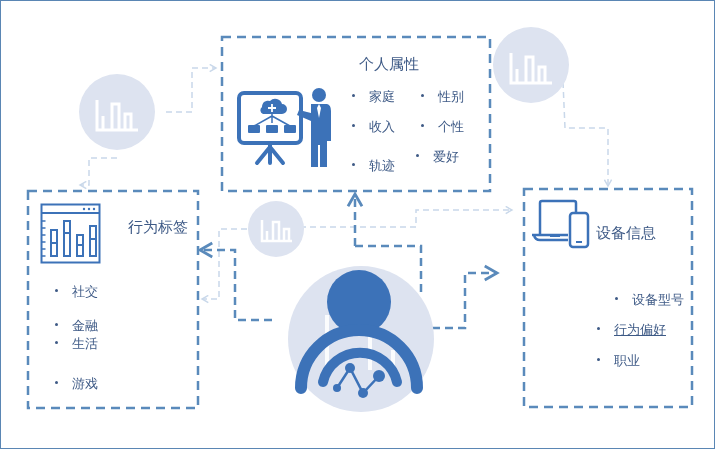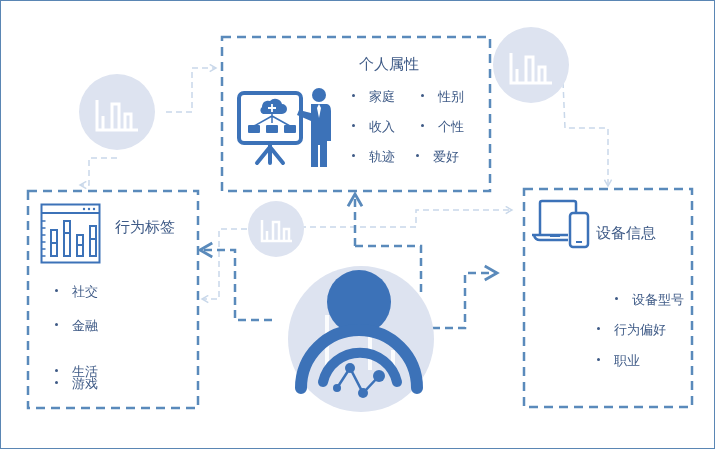--- a/index.html
+++ b/index.html
@@ -108,21 +108,21 @@
     <rect x="49" y="40" width="12" height="8" rx="1" fill="#3c72b8"></rect>
     <circle cx="84" cy="10" r="7" fill="#3c72b8"></circle>
     <path d="M76,19 L92,19 Q96,20 96,26 L96,56 L92,56 L92,82 L85,82 L85,60 L83,60 L83,82 L76,82 L76,36 L62,30 L64,25 L76,28z" fill="#3c72b8"></path>
     <path d="M84,19 L82,23 L84,33 L86,23z" fill="#fff"></path>
   </svg>
   <div class="box-title" style="left:137px;top:18px;">个人属性</div>
   <div class="item" style="left:130px;top:51px;"><span class="dot"></span><span>家庭</span></div>
   <div class="item" style="left:199px;top:51px;"><span class="dot"></span><span>性别</span></div>
   <div class="item" style="left:130px;top:81px;"><span class="dot"></span><span>收入</span></div>
   <div class="item" style="left:199px;top:81px;"><span class="dot"></span><span>个性</span></div>
-  <div class="item" style="left:130px;top:111px;"><span class="dot"></span><span>轨迹</span></div>
+  <div class="item" style="left:130px;top:120px;"><span class="dot"></span><span>轨迹</span></div>
   <div class="item" style="left:194px;top:111px;"><span class="dot"></span><span>爱好</span></div>
 </div>
 
 <div class="node" style="left:28px;top:191px;width:170px;height:217px;">
   <svg style="position:absolute;left:12px;top:12px;" width="62" height="62" viewBox="0 0 62 62">
     <rect x="1.5" y="1.5" width="58" height="58" fill="none" stroke="#3c72b8" stroke-width="2"></rect>
     <path d="M1.5,10 L59.5,10" stroke="#3c72b8" stroke-width="2"></path>
     <circle cx="44" cy="6" r="1.2" fill="#3c72b8"></circle>
       <circle cx="49" cy="6" r="1.2" fill="#3c72b8"></circle>
       <circle cx="54" cy="6" r="1.2" fill="#3c72b8"></circle>
@@ -133,33 +133,33 @@
       <rect x="11" y="27" width="6" height="26"></rect>
         <path d="M11,40 h6"></path>
       <rect x="24" y="18" width="6" height="35"></rect>
         <path d="M24,30 h6"></path>
       <rect x="37" y="32" width="6" height="21"></rect>
         <path d="M37,42 h6"></path>
       <rect x="50" y="23" width="6" height="30"></rect>
         <path d="M50,36 h6"></path>
     </g>
   </svg>
-  <div class="box-title" style="left:87px;top:27px;">行为标签</div>
+  <div class="box-title" style="left:100px;top:27px;">行为标签</div>
   <div class="item" style="left:27px;top:92px;"><span class="dot"></span><span>社交</span></div>
   <div class="item" style="left:27px;top:126px;"><span class="dot"></span><span>金融</span></div>
-  <div class="item" style="left:27px;top:172px;"><span class="dot"></span><span>生活</span></div>
+  <div class="item" style="left:27px;top:144px;"><span class="dot"></span><span>生活</span></div>
   <div class="item" style="left:27px;top:184px;"><span class="dot"></span><span>游戏</span></div>
 </div>
 
 <div class="node" style="left:524px;top:189px;width:168px;height:218px;">
   <svg style="position:absolute;left:6px;top:10px;" width="66" height="60" viewBox="0 0 66 60">
     <path d="M10,30 L10,4 Q10,2 12,2 L44,2 Q46,2 46,4 L46,14" fill="none" stroke="#3c72b8" stroke-width="2.5"></path>
     <path d="M10,30 L10,36" fill="none" stroke="#3c72b8" stroke-width="2.5"></path>
     <path d="M2,36 L38,36 M4,36 Q5,41 10,41 L38,41" fill="none" stroke="#3c72b8" stroke-width="2.5"></path>
     <path d="M20,37 h10" stroke="#3c72b8" stroke-width="2"></path>
     <rect x="40" y="14" width="18" height="34" rx="3" fill="#fff" stroke="#3c72b8" stroke-width="2.5"></rect>
     <path d="M46,43 h6" stroke="#3c72b8" stroke-width="2"></path>
   </svg>
   <div class="box-title" style="left:72px;top:35px;">设备信息</div>
   <div class="item" style="left:91px;top:102px;"><span class="dot"></span><span>设备型号</span></div>
-  <div class="item" style="left:73px;top:132px;"><span class="dot"></span><span>行为偏好</span></div>
+  <div class="item" style="left:73px;top:132px;text-decoration:underline;"><span class="dot"></span><span>行为偏好</span></div>
   <div class="item" style="left:73px;top:163px;"><span class="dot"></span><span>职业</span></div>
 </div>
 
 </body></html>

